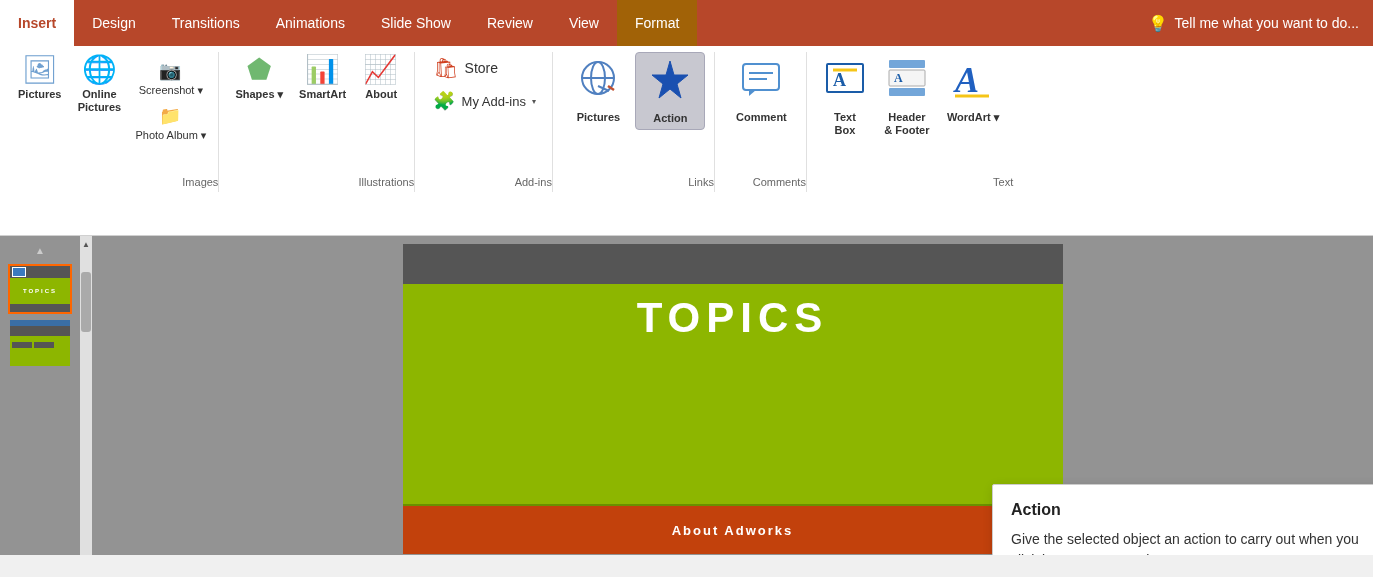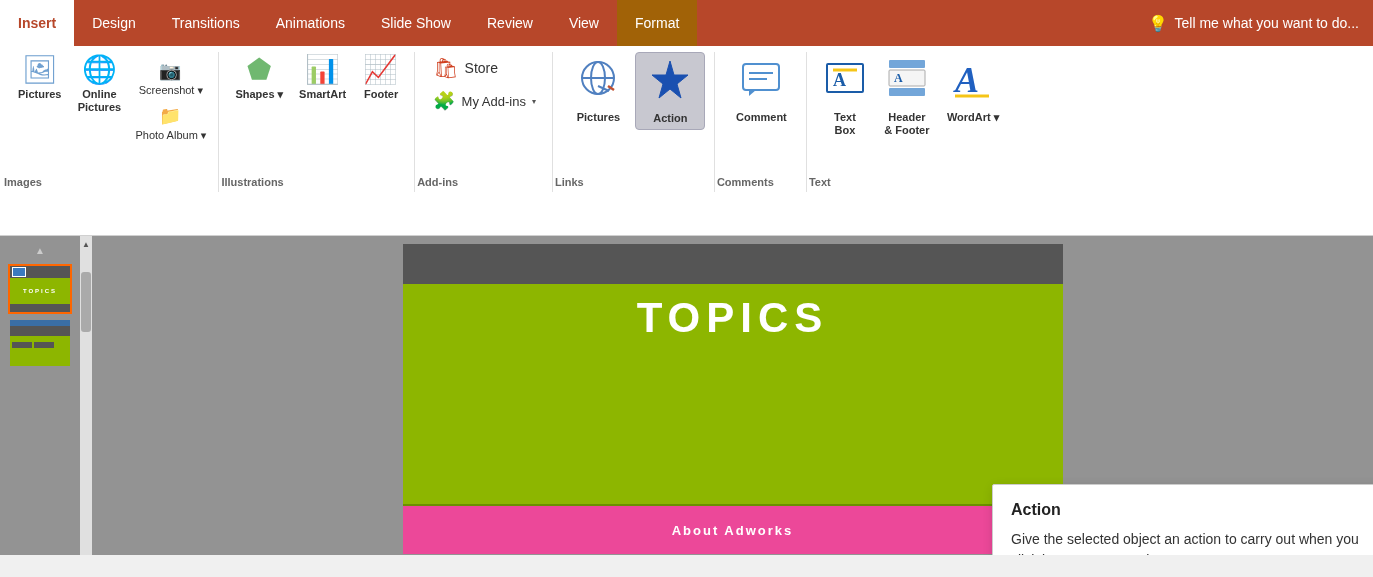--- a/index.html
+++ b/index.html
@@ -75,22 +75,21 @@
       align-items: flex-start;
       gap: 4px;
       flex: 1;
     }
     .ribbon-group-label {
       font-size: 11px;
       color: #666;
       position: absolute;
       bottom: 4px;
       left: 0; right: 0;
-      text-align: left;
-      font-weight: bold;
+      text-align: right;
     }
     .ribbon-btn {
       display: flex;
       flex-direction: column;
       align-items: center;
       justify-content: flex-start;
       padding: 4px 6px;
       cursor: pointer;
       border-radius: 3px;
       min-width: 50px;
@@ -248,21 +247,21 @@
       text-align: center;
       color: #fff;
       font-size: 42px;
       font-weight: 700;
       letter-spacing: 6px;
     }
     .slide-bottom-bar {
       position: absolute;
       bottom: 0; left: 0; right: 0;
       height: 50px;
-      background: #ec4899;
+      background: #c2410c;
       border-top: 2px solid #6a9000;
       display: flex;
       align-items: center;
       justify-content: center;
     }
     .slide-bottom-text {
       color: #fff;
       font-size: 13px;
       font-weight: 600;
       letter-spacing: 2px;
@@ -365,21 +364,21 @@
         <div class="ribbon-btn">
           <span class="btn-icon icon-shapes">⬟</span>
           <span class="btn-label">Shapes ▾</span>
         </div>
         <div class="ribbon-btn">
           <span class="btn-icon icon-smartart">📊</span>
           <span class="btn-label">SmartArt</span>
         </div>
         <div class="ribbon-btn">
           <span class="btn-icon icon-chart">📈</span>
-          <span class="btn-label">Footer</span>
+          <span class="btn-label">About</span>
         </div>
       </div>
       <div class="ribbon-group-label">Illustrations</div>
     </div>
 
     <div class="ribbon-group" style="min-width:130px">
       <div class="ribbon-group-items">
         <div class="addin-row">
           <div class="addin-btn">
             <span style="font-size:20px;color:#d04020">🛍</span>

